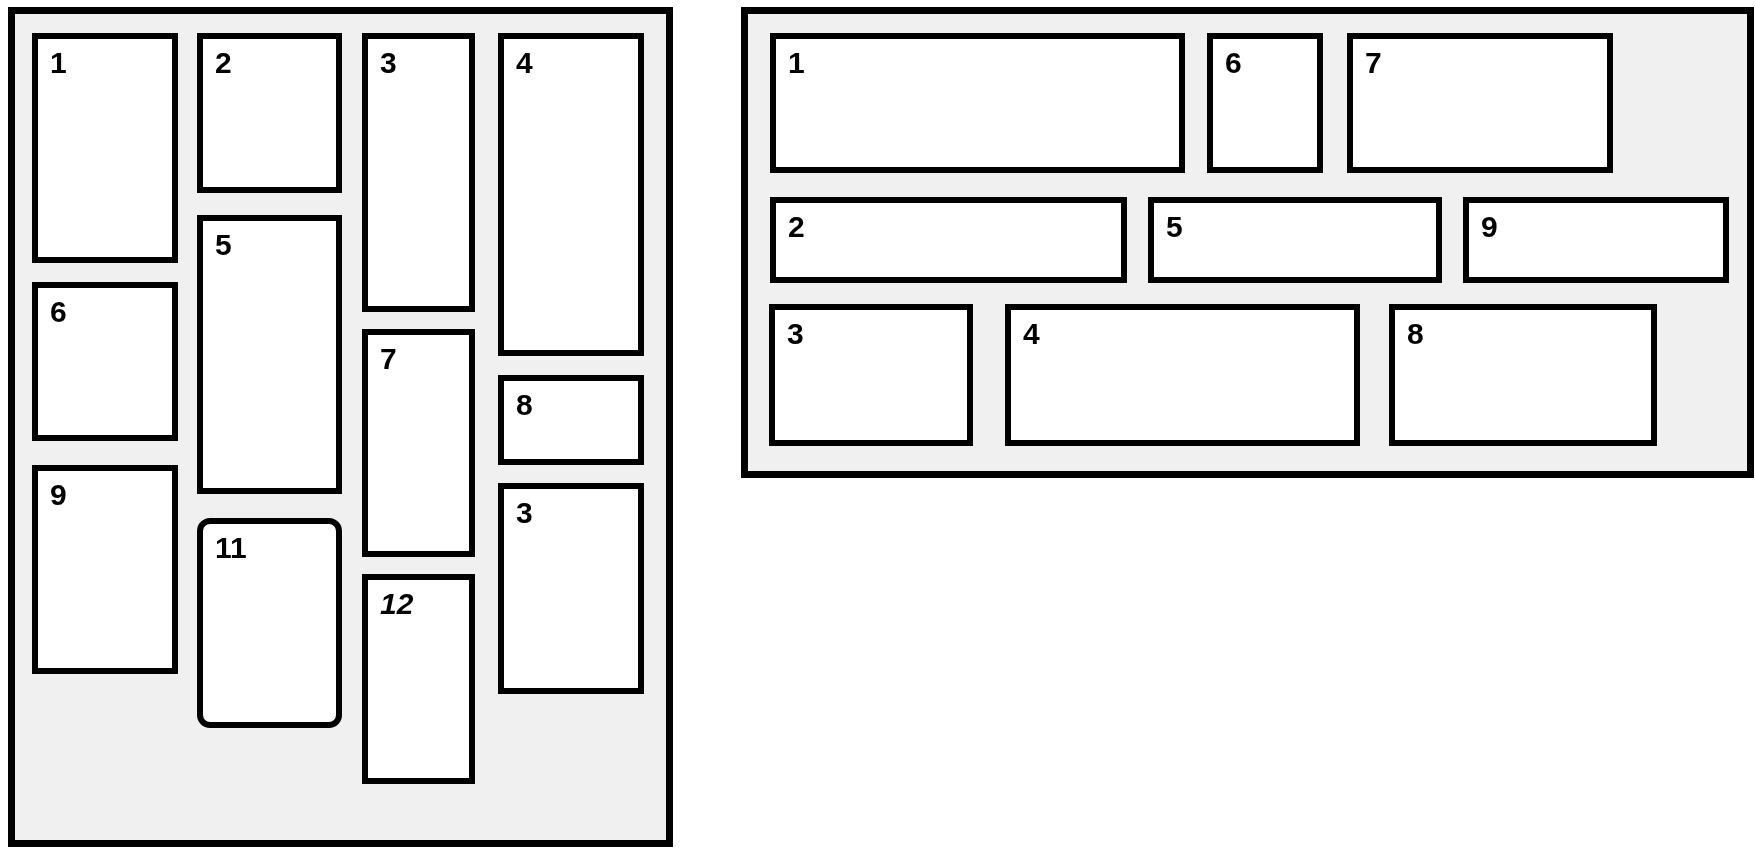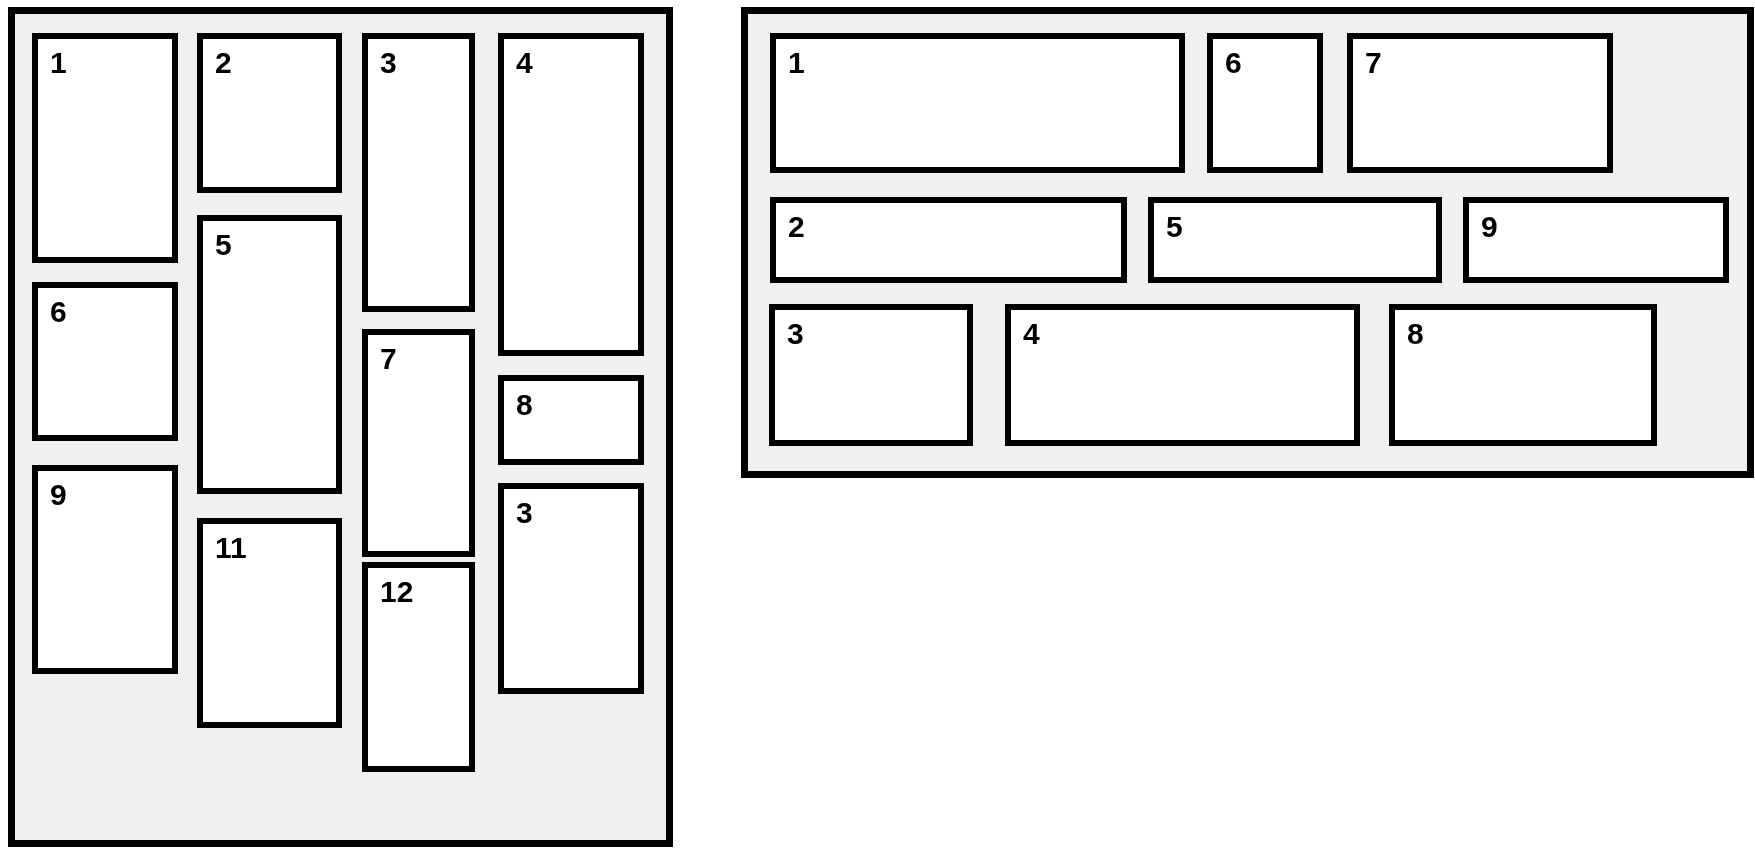--- a/index.html
+++ b/index.html
@@ -57,24 +57,24 @@
     </div>
   <div class="tile" style="left:483px; top:361px; width:146px; height:90px;">
       <span class="num">8</span>
     </div>
   <div class="tile" style="left:17px;  top:451px; width:146px; height:209px;">
       <span class="num">9</span>
     </div>
   <div class="tile" style="left:483px; top:469px; width:146px; height:211px;">
       <span class="num">3</span>
     </div>
-  <div class="tile" style="left:182px; top:504px; width:145px; height:210px;">
+  <div class="tile" style="left:182px; top:504px; width:145px; height:210px;border-radius:13px;">
       <span class="num">11</span>
     </div>
-  <div class="tile" style="left:347px; top:548px; width:113px; height:210px;">
+  <div class="tile" style="left:347px; top:560px; width:113px; height:210px;font-style:italic;">
       <span class="num">12</span>
     </div>
 </div>
 
 <div class="panel" style="left:741px; top:7px; width:1013px; height:471px;">
   <div class="tile" style="left:22px;  top:19px;  width:415px; height:140px;">
       <span class="num">1</span>
     </div>
   <div class="tile" style="left:22px;  top:183px; width:357px; height:86px;">
       <span class="num">2</span>

